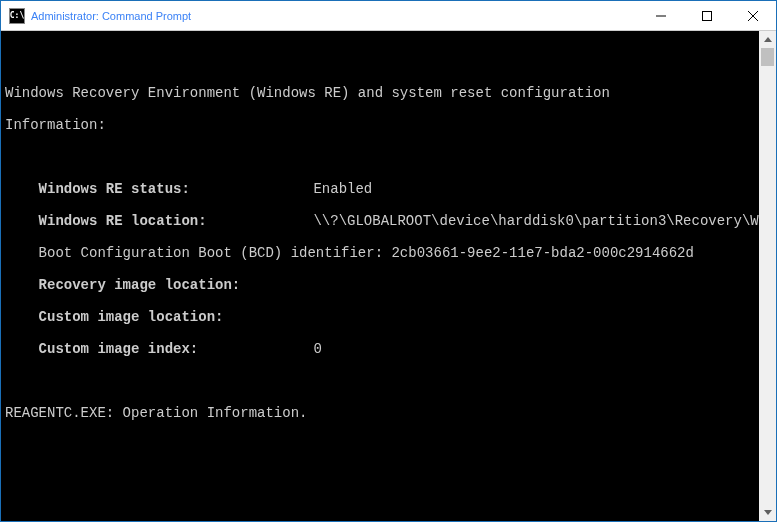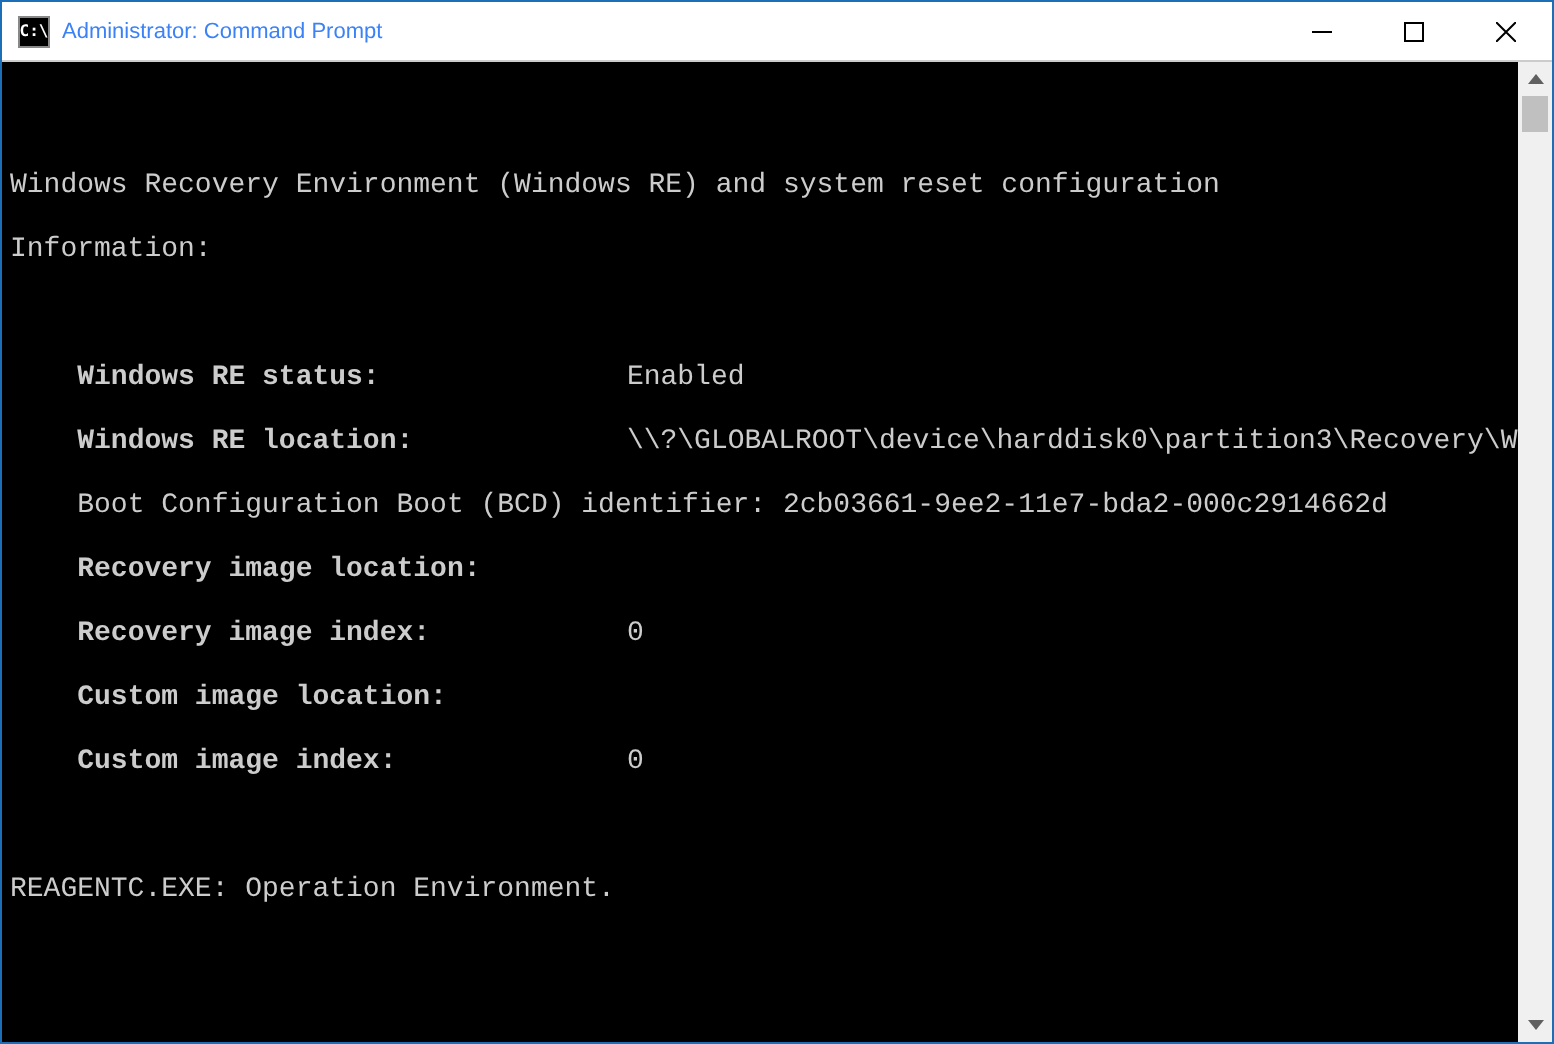--- a/index.html
+++ b/index.html
@@ -141,25 +141,24 @@
   <div class="content-wrap">
     <div class="terminal">
 <div class="blank-line"></div>
 <div class="line">Windows Recovery Environment (Windows RE) and system reset configuration</div>
 <div class="line">Information:</div>
 <div class="blank-line"></div>
 <div class="line"><span class="indent">    </span><span class="label">Windows RE status:         </span><span class="val">Enabled</span></div>
 <div class="line"><span class="indent">    </span><span class="label">Windows RE location:       </span><span class="val">\\?\GLOBALROOT\device\harddisk0\partition3\Recovery\WindowsRE</span></div>
 <div class="line"><span class="indent">    </span><span>Boot Configuration Boot (BCD) identifier: 2cb03661-9ee2-11e7-bda2-000c2914662d</span></div>
 <div class="line"><span class="indent">    </span><span class="label">Recovery image location:</span></div>
-<div class="line"><span class="indent">    </span><span class="label">Recovery image index:      </span><span class="val">0</span></div>
 <div class="line"><span class="indent">    </span><span class="label">Custom image location:</span></div>
 <div class="line"><span class="indent">    </span><span class="label">Custom image index:        </span><span class="val">0</span></div>
 <div class="blank-line"></div>
-<div class="line">REAGENTC.EXE: Operation Environment.</div>
+<div class="line">REAGENTC.EXE: Operation Information.</div>
 <div class="blank-line"></div>
 
 
     </div>
 
     <div class="scrollbar">
       <div class="scroll-arrow up">
         <svg width="8" height="5" viewBox="0 0 8 5">
             <path d="M0 5 L4 0 L8 5 Z" fill="#606060"></path>
           </svg>

